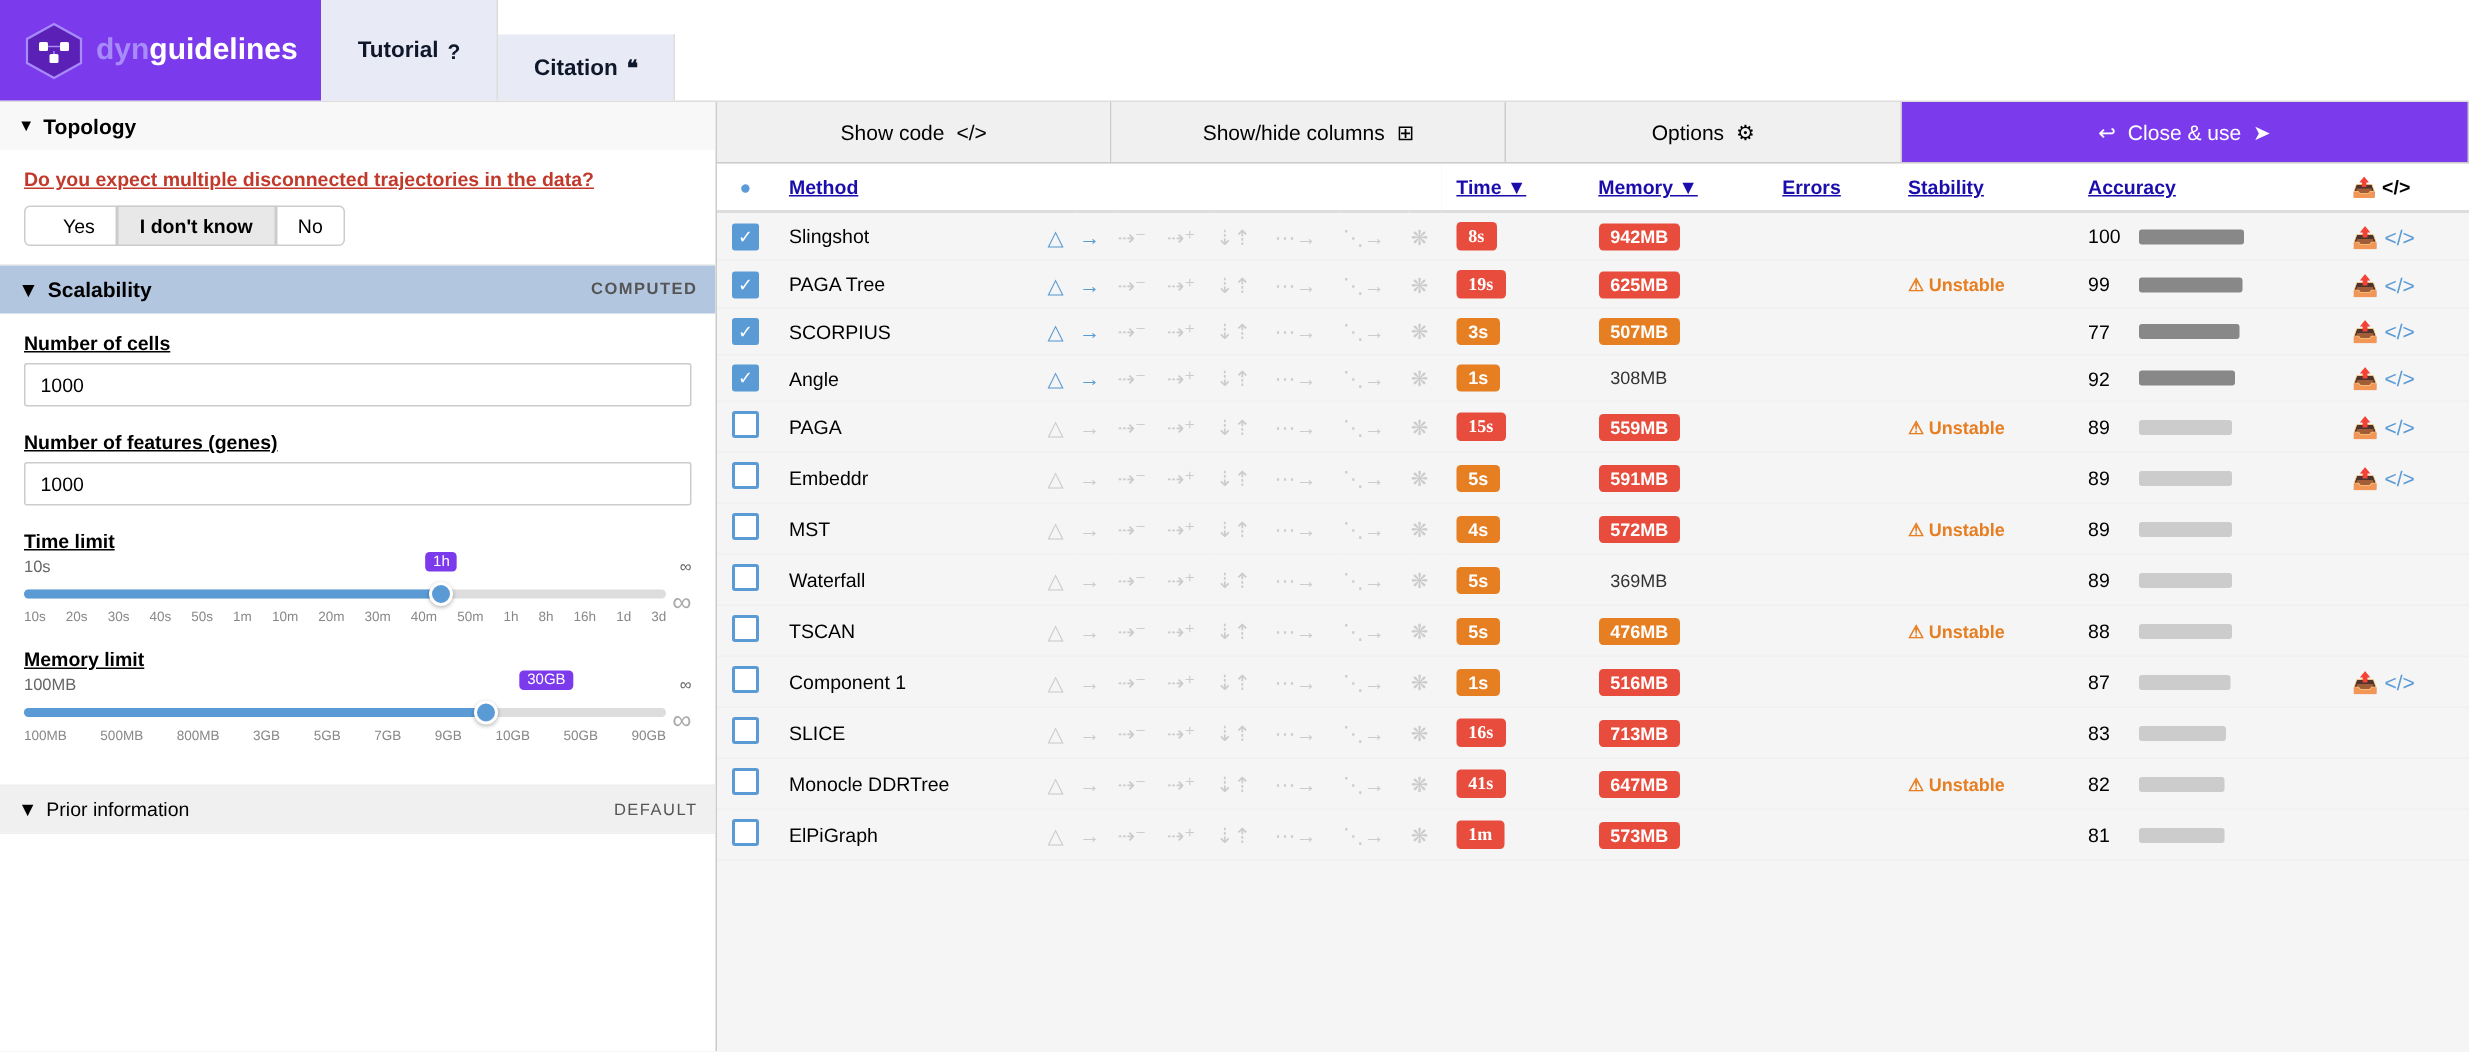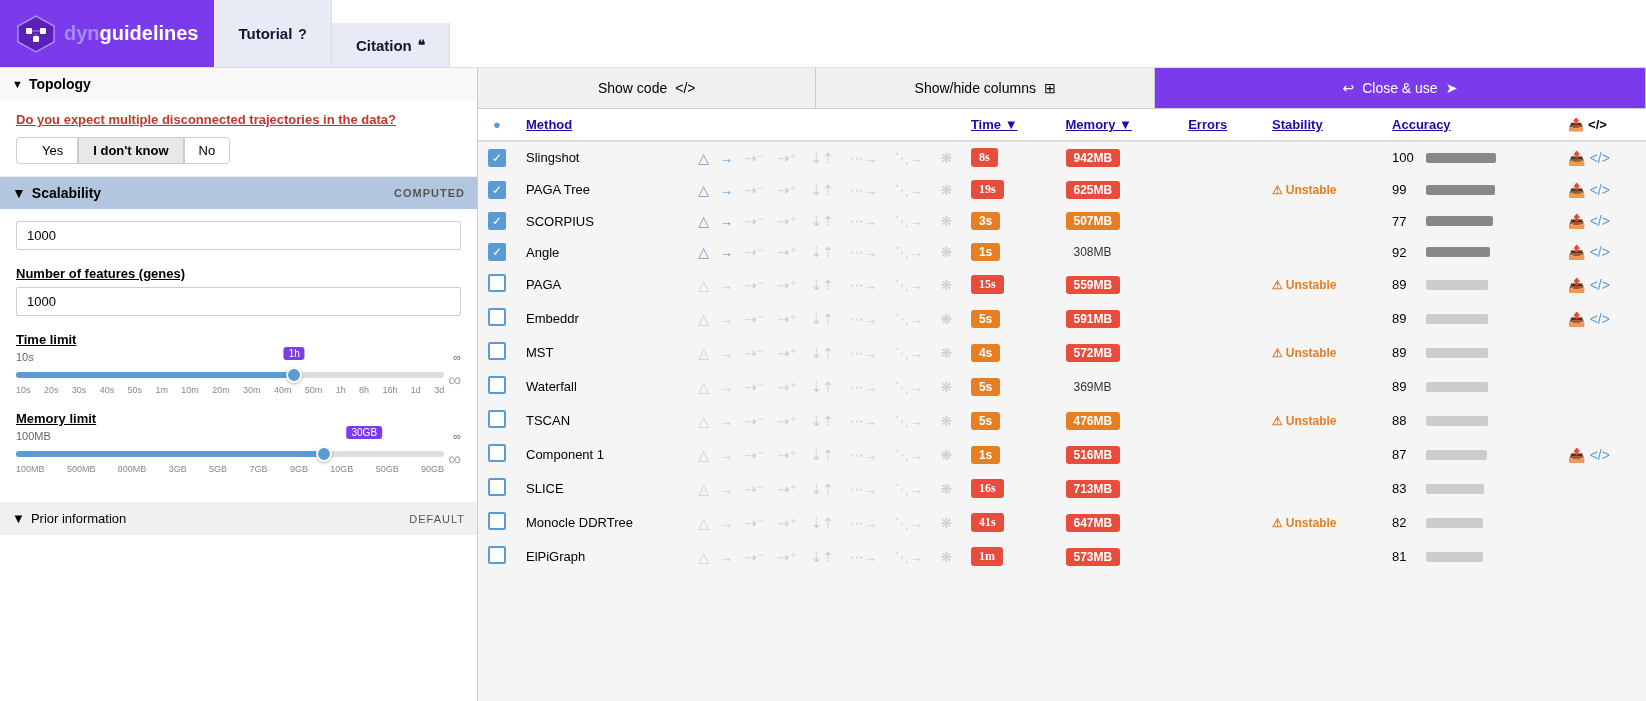--- a/index.html
+++ b/index.html
@@ -151,20 +151,21 @@
         <div class="scalability-header">
           <div style="display:flex;align-items:center;gap:6px">
             <span class="arrow">▼</span>
             <span>Scalability</span>
           </div>
           <span class="computed-badge">COMPUTED</span>
         </div>
         <div class="section-content">
 
           <div class="form-group">
+            <label class="form-label">Number of cells</label>
             <input class="form-input" type="text" value="1000" style="">
           </div>
 
           <div class="form-group">
             <label class="form-label">Number of features (genes)</label>
             <input class="form-input" type="text" value="1000" style="">
           </div>
 
           <div class="slider-container">
             <label class="slider-label">Time limit</label>
@@ -263,20 +264,24 @@
   <div class="content">
 
     <div class="toolbar">
       <button class="toolbar-btn">
         <span>Show code</span>
         <span>&lt;/&gt;</span>
       </button>
       <button class="toolbar-btn">
         <span>Show/hide columns</span>
         <span>⊞</span>
+      </button>
+      <button class="toolbar-btn">
+        <span>Options</span>
+        <span>⚙</span>
       </button>
       <button class="toolbar-btn close-btn">
         <span>↩</span>
         <span>Close &amp; use</span>
         <span>➤</span>
       </button>
     </div>
 
     <div class="table-container">
       <table>

